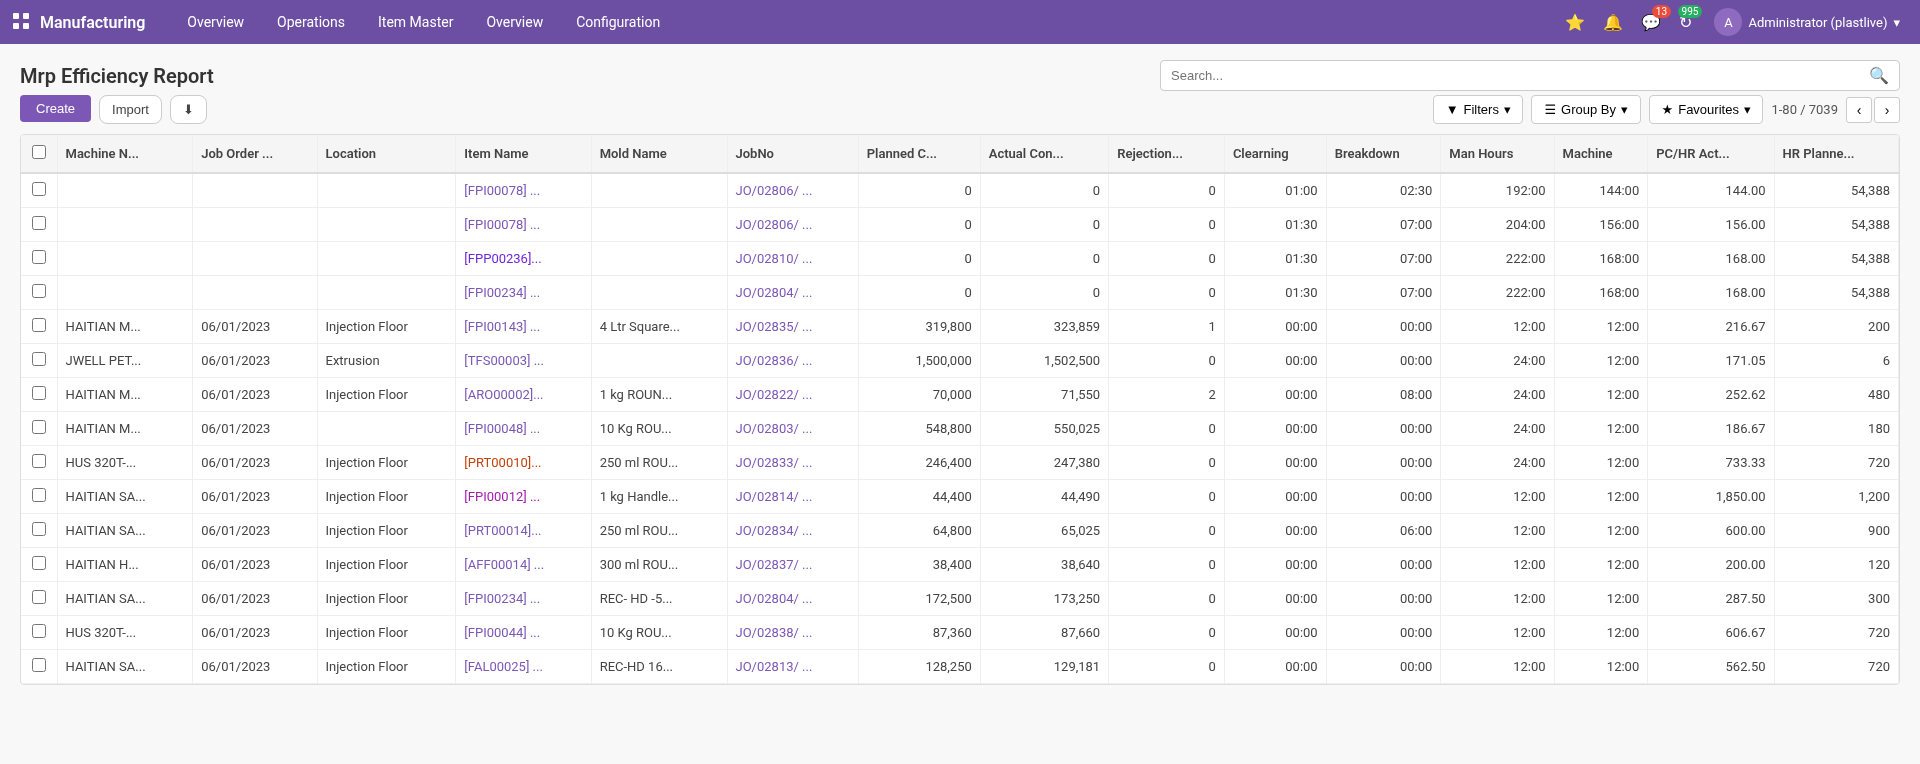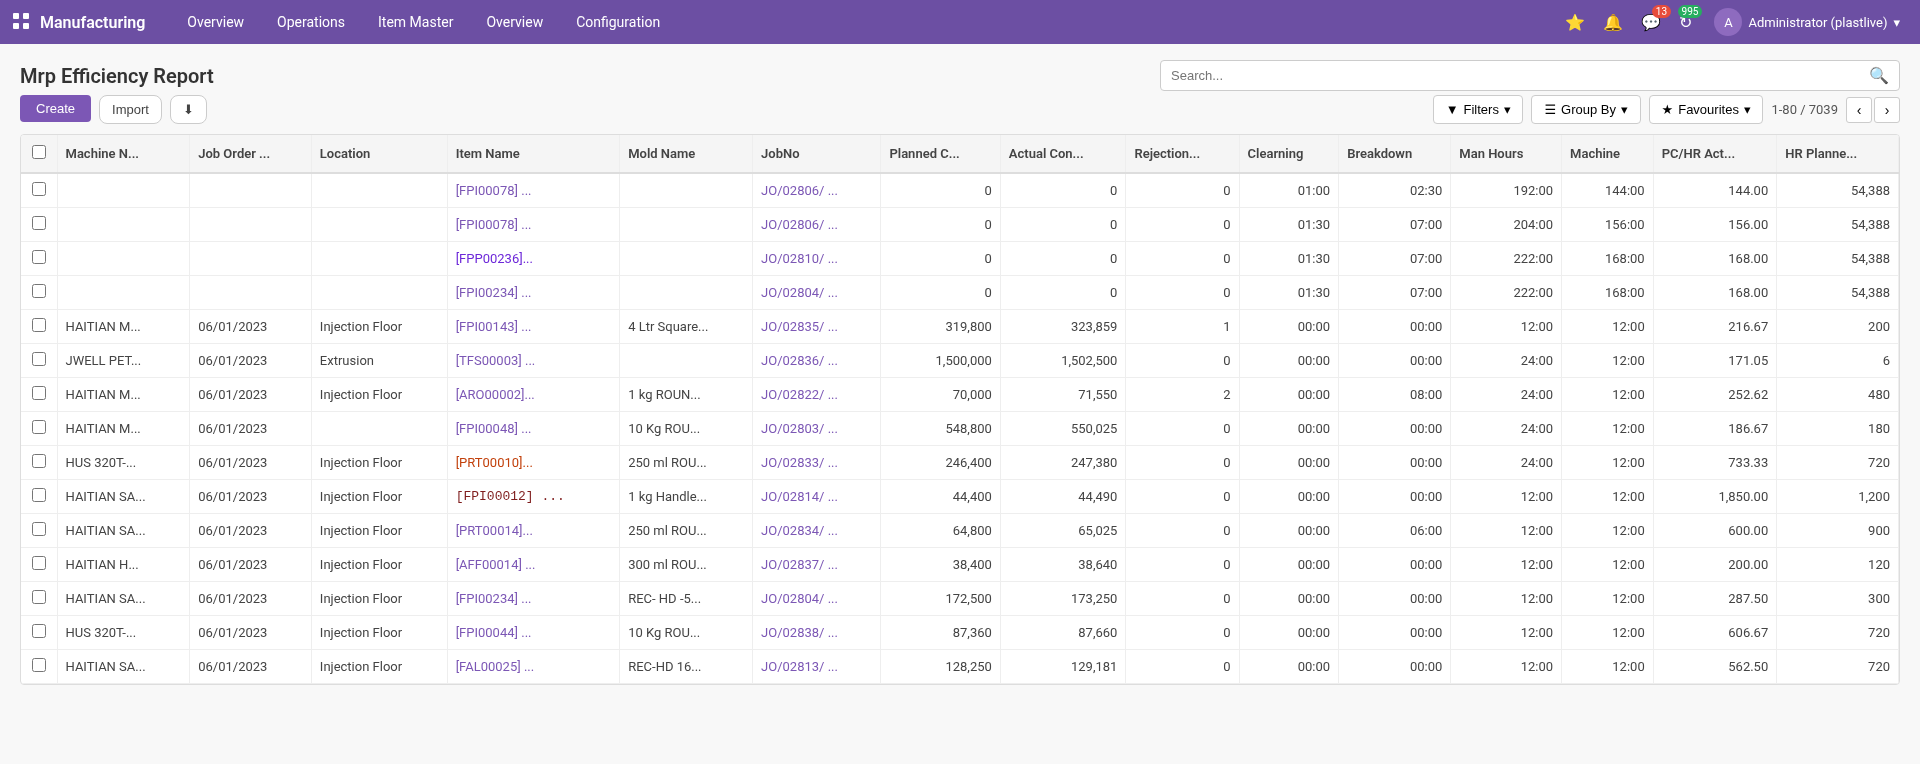--- a/index.html
+++ b/index.html
@@ -487,21 +487,21 @@
       <td class="num-cell">733.33</td>
       <td class="num-cell">720</td>
     </tr>
           <tr>
       <td class="checkbox-col">
         <input type="checkbox" class="checkbox" style="">
       </td>
       <td>HAITIAN SA...</td>
       <td>06/01/2023</td>
       <td>Injection Floor</td>
-      <td style="color:#7f1d1d;cursor:pointer;font-family:Liberation Mono, monospace;">[FPI00012] ...</td>
+      <td style="color:#a21caf;cursor:pointer;">[FPI00012] ...</td>
       <td>1 kg Handle...</td>
       <td style="color:#7c57b5;cursor:pointer;">JO/02814/ ...</td>
       <td class="num-cell">44,400</td>
       <td class="num-cell">44,490</td>
       <td class="num-cell">0</td>
       <td class="num-cell">00:00</td>
       <td class="num-cell">00:00</td>
       <td class="num-cell">12:00</td>
       <td class="num-cell">12:00</td>
       <td class="num-cell">1,850.00</td>

